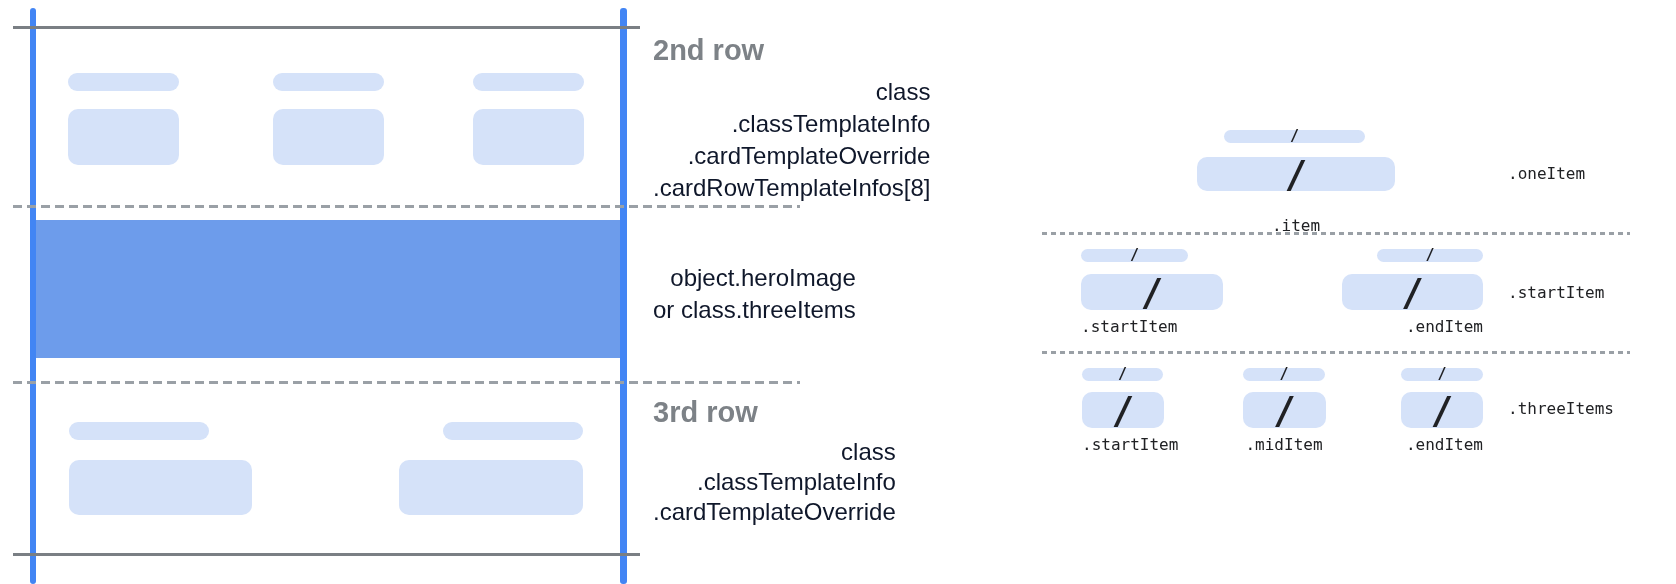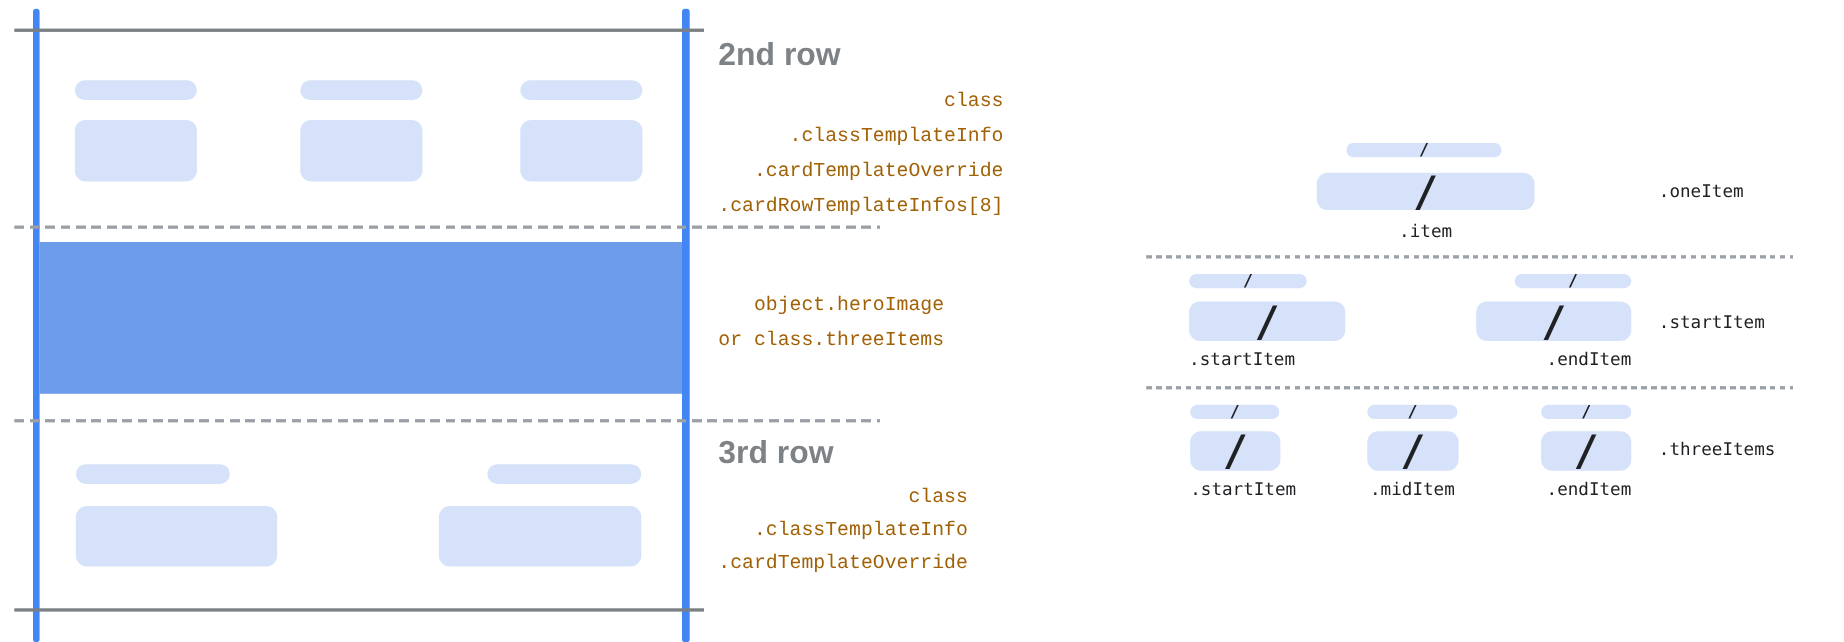--- a/index.html
+++ b/index.html
@@ -12,22 +12,22 @@
   .ph.bar{border-radius:9px;}
   .ph.block{border-radius:10px;}
   .vline{background:#4285f4;border-radius:3px;}
   .hline{background:#7a7f84;}
   .dash-l{height:3px;background:repeating-linear-gradient(90deg,#9aa0a6 0 9px,transparent 9px 14px);}
   .dash-r{height:2.5px;background:repeating-linear-gradient(90deg,#9aa0a6 0 5px,transparent 5px 9px);}
   .hero{background:#6d9ceb;}
 
   
   .heading{font-weight:700;font-size:29px;line-height:32px;color:#7d8287;white-space:nowrap;}
-  .code{font-family:Liberation Mono, monospace;font-size:18px;line-height:32px;
-        color:#a16207;white-space:nowrap;}
+  .code{font-family:Liberation Sans, sans-serif;font-size:24px;line-height:32px;
+        color:#0f172a;white-space:nowrap;}
   .code.tight{line-height:30px;}
   .mlabel{font-family:"DejaVu Sans Mono",monospace;font-size:16px;color:#202124;white-space:nowrap;}
   .center-x{transform:translateX(-50%);}
 
   
   .slash-wrap{display:flex;align-items:center;justify-content:center;overflow:visible;}
   .slash-big{font-family:"DejaVu Sans Mono",monospace;font-weight:700;font-size:38px;
              line-height:38px;color:#202124;}
   .slash-small{font-family:"DejaVu Sans Mono",monospace;font-weight:700;font-size:15px;
                line-height:15px;color:#202124;}
@@ -78,21 +78,21 @@
     <div class="code tight">.classTemplateInfo</div>
     <div class="code tight">.cardTemplateOverride</div>
   </div>
 
   <div class="abs ph bar slash-wrap" style="left:1224px;top:130px;width:141px;height:13px;">
     <span class="slash-small">/</span>
   </div>
   <div class="abs ph block slash-wrap" style="left:1197px;top:157px;width:198px;height:34px;">
     <span class="slash-big">/</span>
   </div>
-  <div class="abs mlabel center-x" style="left:1296px;top:200px;">.item</div>
+  <div class="abs mlabel center-x" style="left:1296px;top:216px;">.item</div>
   <div class="abs mlabel" style="left:1508px;top:164px;">.oneItem</div>
 
   <div class="abs dash-r" style="left:1042px;top:232px;width:588px;"></div>
 
   <div class="abs ph bar slash-wrap" style="left:1081px;top:249px;width:107px;height:13px;">
     <span class="slash-small">/</span>
   </div>
   <div class="abs ph block slash-wrap" style="left:1081px;top:274px;width:142px;height:36px;">
     <span class="slash-big">/</span>
   </div>

